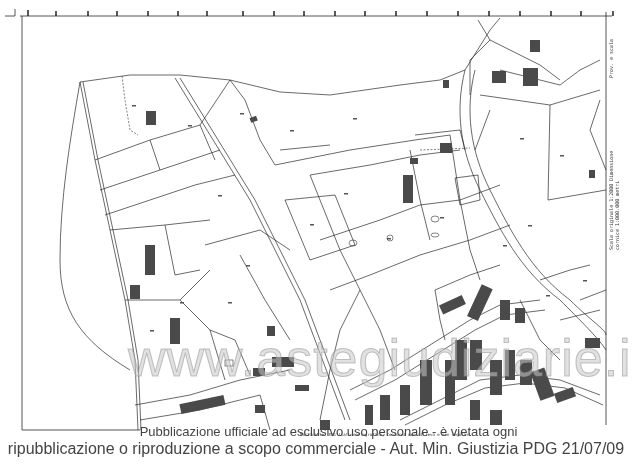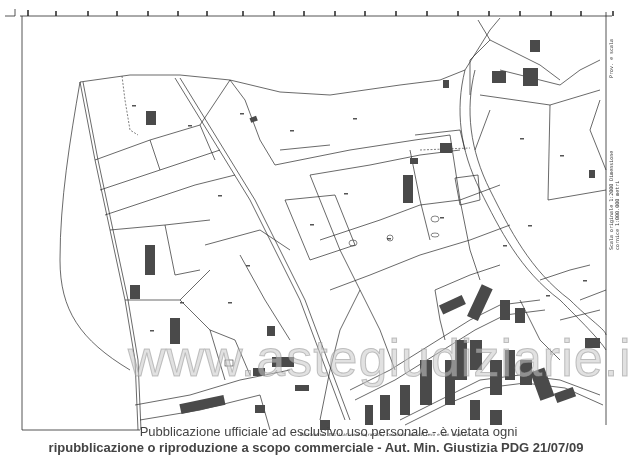--- a/index.html
+++ b/index.html
@@ -9,21 +9,21 @@
     position: absolute; left: 128px; top: 328px; font-family: "Liberation Sans", sans-serif;
     font-size: 52px; color: rgba(200,200,200,0.55); letter-spacing: 1px;
     -webkit-text-stroke: 1px rgba(150,150,150,0.55);
     white-space: nowrap; pointer-events: none;
   }
   .notice {
     position: absolute; left: 0; width: 632px; text-align: center;
     font-family: "Liberation Sans", sans-serif; color: #444; white-space: nowrap;
   }
   .notice.l1 { top: 424px; font-size: 13px; padding-left: 25px; box-sizing: border-box; }
-  .notice.l2 { top: 440px; font-size: 13px; font-weight: bold; }
+  .notice.l2 { top: 440px; font-size: 16px; }
   .legend-strip { position: absolute; left: 300px; top: 432px; font-family: "DejaVu Sans Mono", monospace; font-size: 4px; color: #333; white-space: nowrap; }
   .sidebar-text { position: absolute; font-family: "DejaVu Sans Mono", monospace; font-size: 5px; color: #333; writing-mode: vertical-rl; transform: rotate(180deg); }
 </style>
 </head>
 <body>
 
 <svg id="map" viewBox="0 0 632 470" xmlns="http://www.w3.org/2000/svg">
   <g stroke="#2a2a2a" fill="none" stroke-width="0.8">
 
     <line x1="20" y1="16" x2="612" y2="16"></line>

